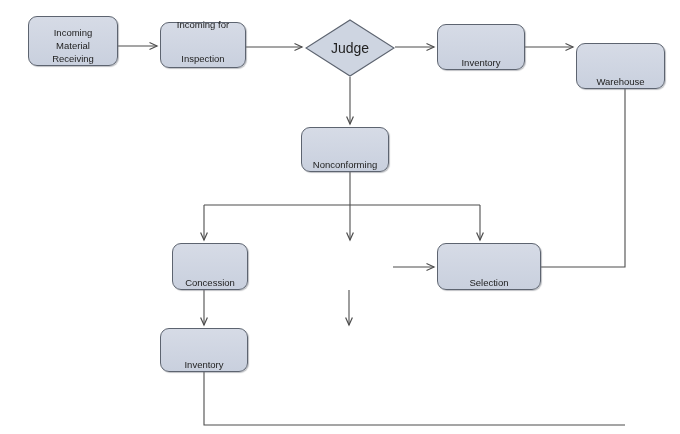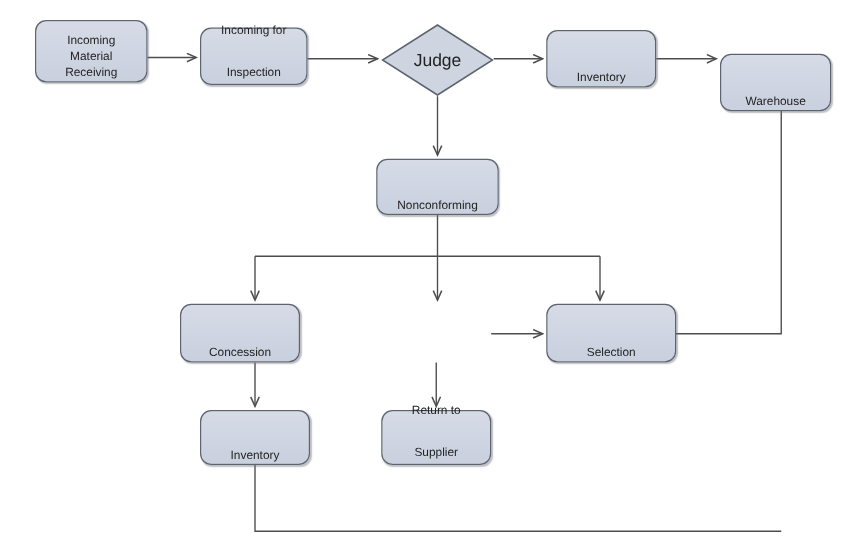--- a/index.html
+++ b/index.html
@@ -136,36 +136,31 @@
   </div>
 
   <div class="node process" style="left:437px; top:24px; width:88px; height:46px;">
     <span class="label">Inventory</span>
   </div>
 
   <div class="node process" style="left:576px; top:24px; width:89px; height:46px;margin-top:19px;">
     <span class="label">Warehouse</span>
   </div>
 
-  <div class="node process" style="left:301px; top:127px; width:98px; height:45px;">
+  <div class="node process" style="left:301px; top:127px; width:88px; height:45px;">
     <span class="label">Nonconforming</span>
   </div>
 
-  <div class="node process" style="left:144px; top:243px; width:96px; height:47px;">
+  <div class="node process" style="left:172px; top:243px; width:76px; height:47px;">
     <span class="label">Concession</span>
   </div>
 
 
   <div class="node process" style="left:437px; top:243px; width:104px; height:47px;">
     <span class="label">Selection</span>
   </div>
 
   <div class="node process" style="left:160px; top:328px; width:88px; height:44px;">
     <span class="label">Inventory</span>
   </div>
 
-  <div class="node process spaced-lines" style="left:305px; top:328px; width:88px; height:44px;">
-    <span class="label">Return to
-
-Supplier</span>
-  </div>
 
 </div>
 
 </body></html>

